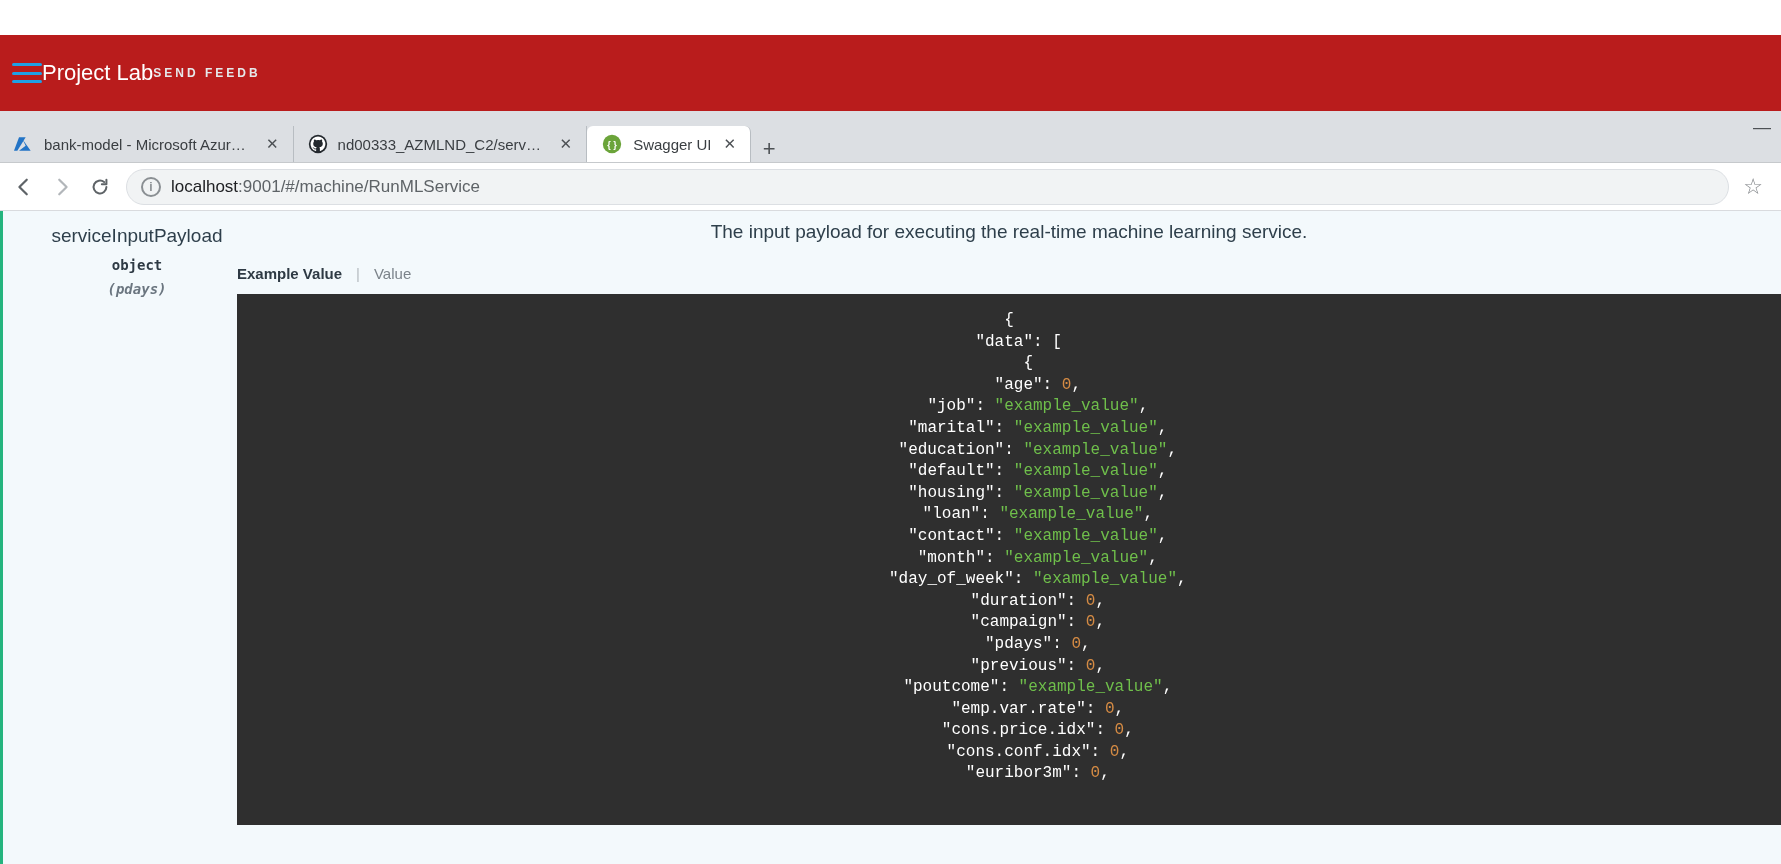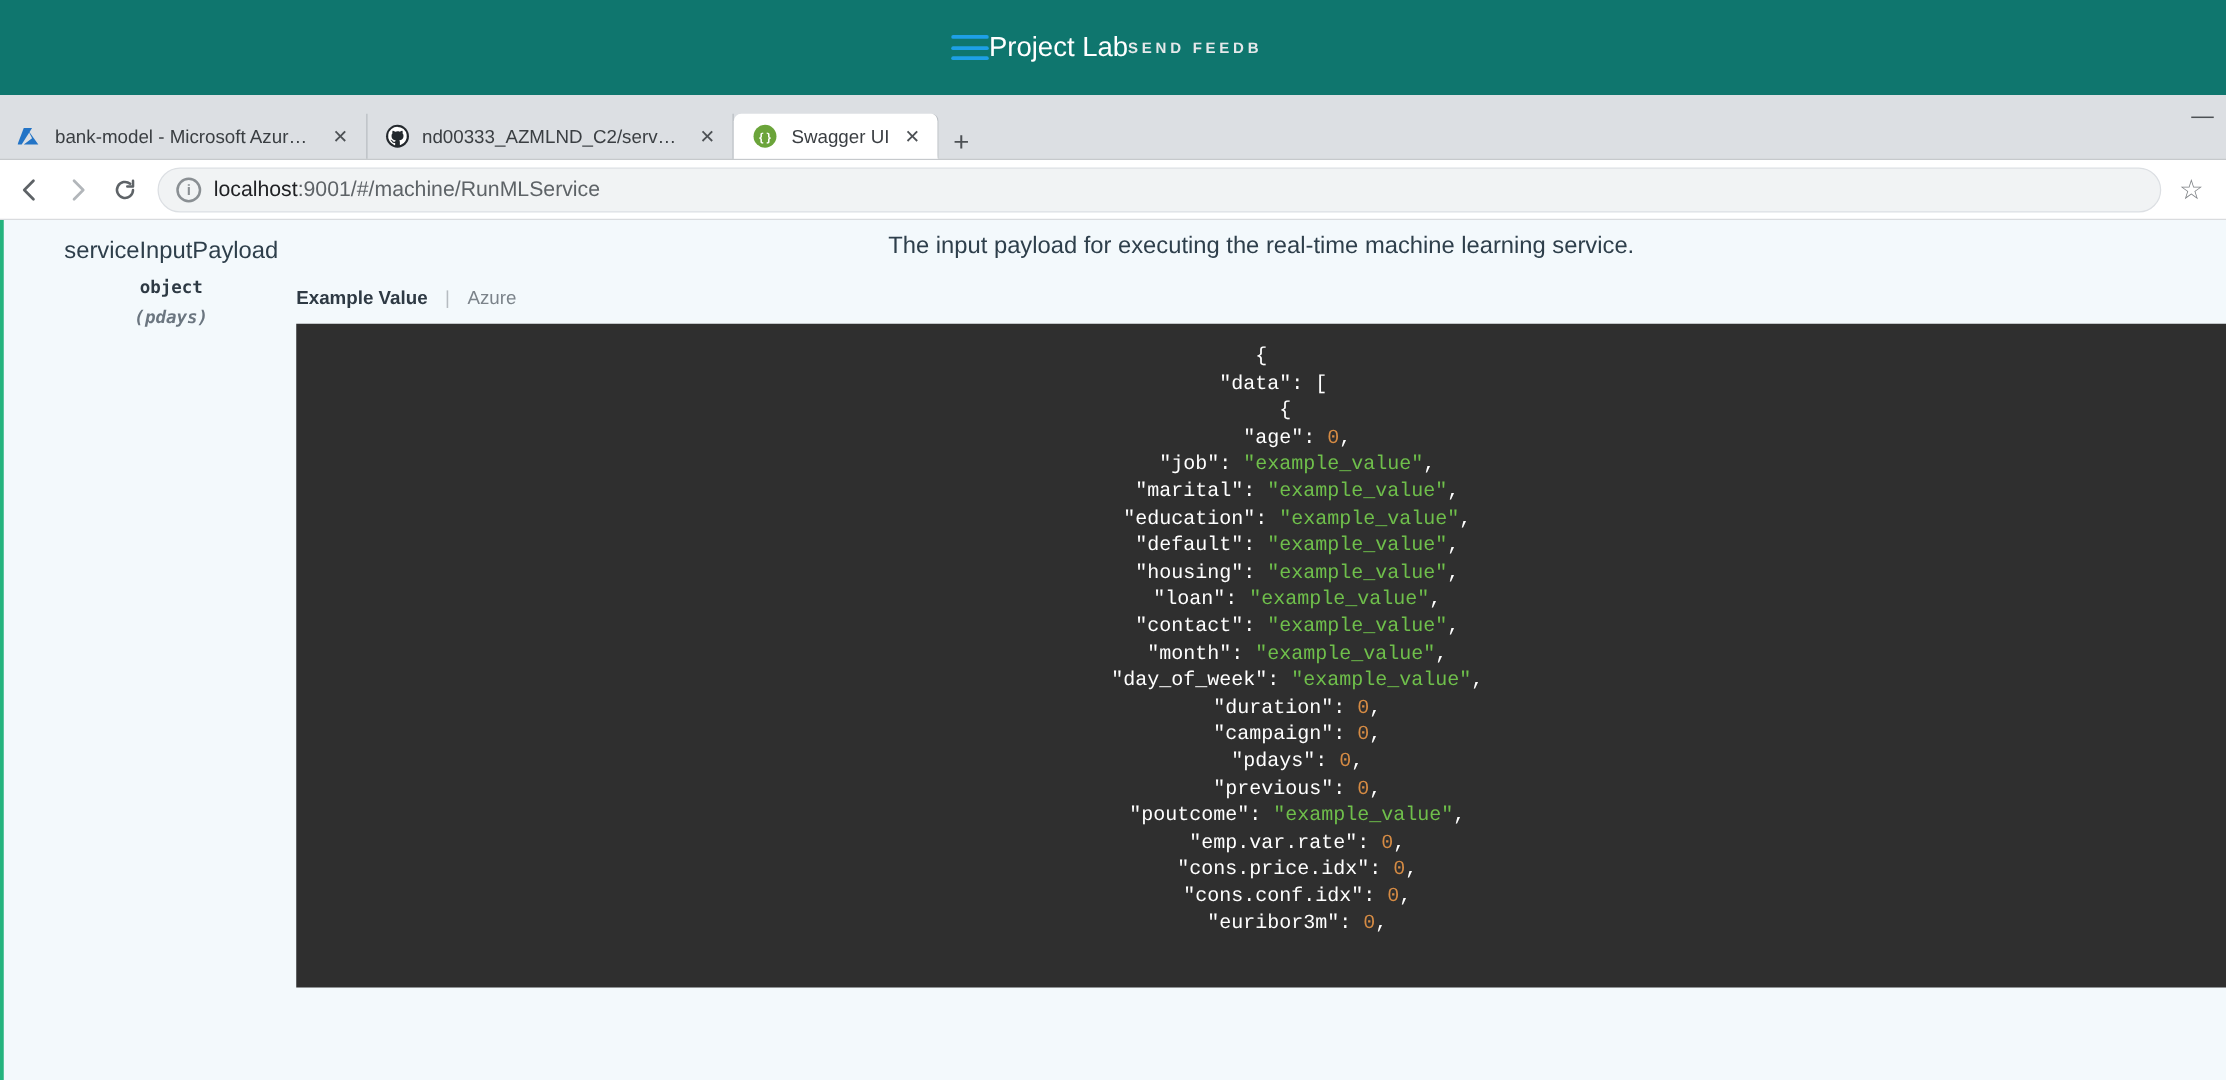--- a/index.html
+++ b/index.html
@@ -1,19 +1,19 @@
 <!DOCTYPE html>
 <html><head>
 <meta charset="utf-8">
 <style>
   * { margin:0; padding:0; box-sizing:border-box; }
   html,body { width:100%; height:100%; font-family:"Segoe UI",Arial,Helvetica,sans-serif; background:#fff; overflow:hidden; }
 
   
-  .topbar { background:#0f766e; height:76px; display:flex; align-items:center; justify-content:center; padding:0 22px 0 12px; color:#fff; }
+  .topbar { background:#b91c1c; height:76px; display:flex; align-items:center; justify-content:flex-start; padding:0 22px 0 12px; color:#fff;margin-top:35px; }
   .hamburger { width:30px; height:24px; display:flex; flex-direction:column; justify-content:space-between; cursor:pointer; padding:2px 0;}
   .hamburger span { display:block; height:3px; background:#1ea0e6; border-radius:2px; }
   .topbar-title { font-size:22px; font-weight:400; color:#fff; }
   .topbar-right { font-size:12px; font-weight:600; letter-spacing:3px; color:#e5e8ea; white-space:nowrap; cursor:pointer;}
 
   
   .tabstrip { background:#dcdfe3; height:52px; display:flex; align-items:flex-end; border-bottom:1px solid #c6c9cc; position:relative;}
   .btab { display:flex; align-items:center; height:36px; padding:0 12px 0 14px; font-size:15px; color:#3a3e42; border-right:1px solid #b8bdc2; max-width:320px; gap:10px; cursor:pointer;}
   .btab.active { background:#ffffff; border-top-left-radius:6px; border-top-right-radius:6px;}
   .btab .t-title { white-space:nowrap; overflow:hidden; text-overflow:ellipsis; max-width:210px;}
@@ -138,21 +138,21 @@
     <div class="param-left">
       <div class="param-name">serviceInputPayload</div>
       <div class="param-type">object</div>
       <div class="param-in">(pdays)</div>
     </div>
     <div class="param-right">
       <div class="param-desc">The input payload for executing the real-time machine learning service.</div>
       <div class="tabswitch">
         <span class="ts-active">Example Value</span>
         <span class="ts-sep">|</span>
-        <span class="ts-inactive">Azure</span>
+        <span class="ts-inactive">Value</span>
       </div>
       <pre class="example" id="example-pre"><span class="k">{</span>
   <span class="k">"data"</span><span class="k">: [</span>
     <span class="k">{</span>
       <span class="k">"age"</span><span class="k">: </span><span class="n">0</span><span class="k">,</span>
       <span class="k">"job"</span><span class="k">: </span><span class="s">"example_value"</span><span class="k">,</span>
       <span class="k">"marital"</span><span class="k">: </span><span class="s">"example_value"</span><span class="k">,</span>
       <span class="k">"education"</span><span class="k">: </span><span class="s">"example_value"</span><span class="k">,</span>
       <span class="k">"default"</span><span class="k">: </span><span class="s">"example_value"</span><span class="k">,</span>
       <span class="k">"housing"</span><span class="k">: </span><span class="s">"example_value"</span><span class="k">,</span>

